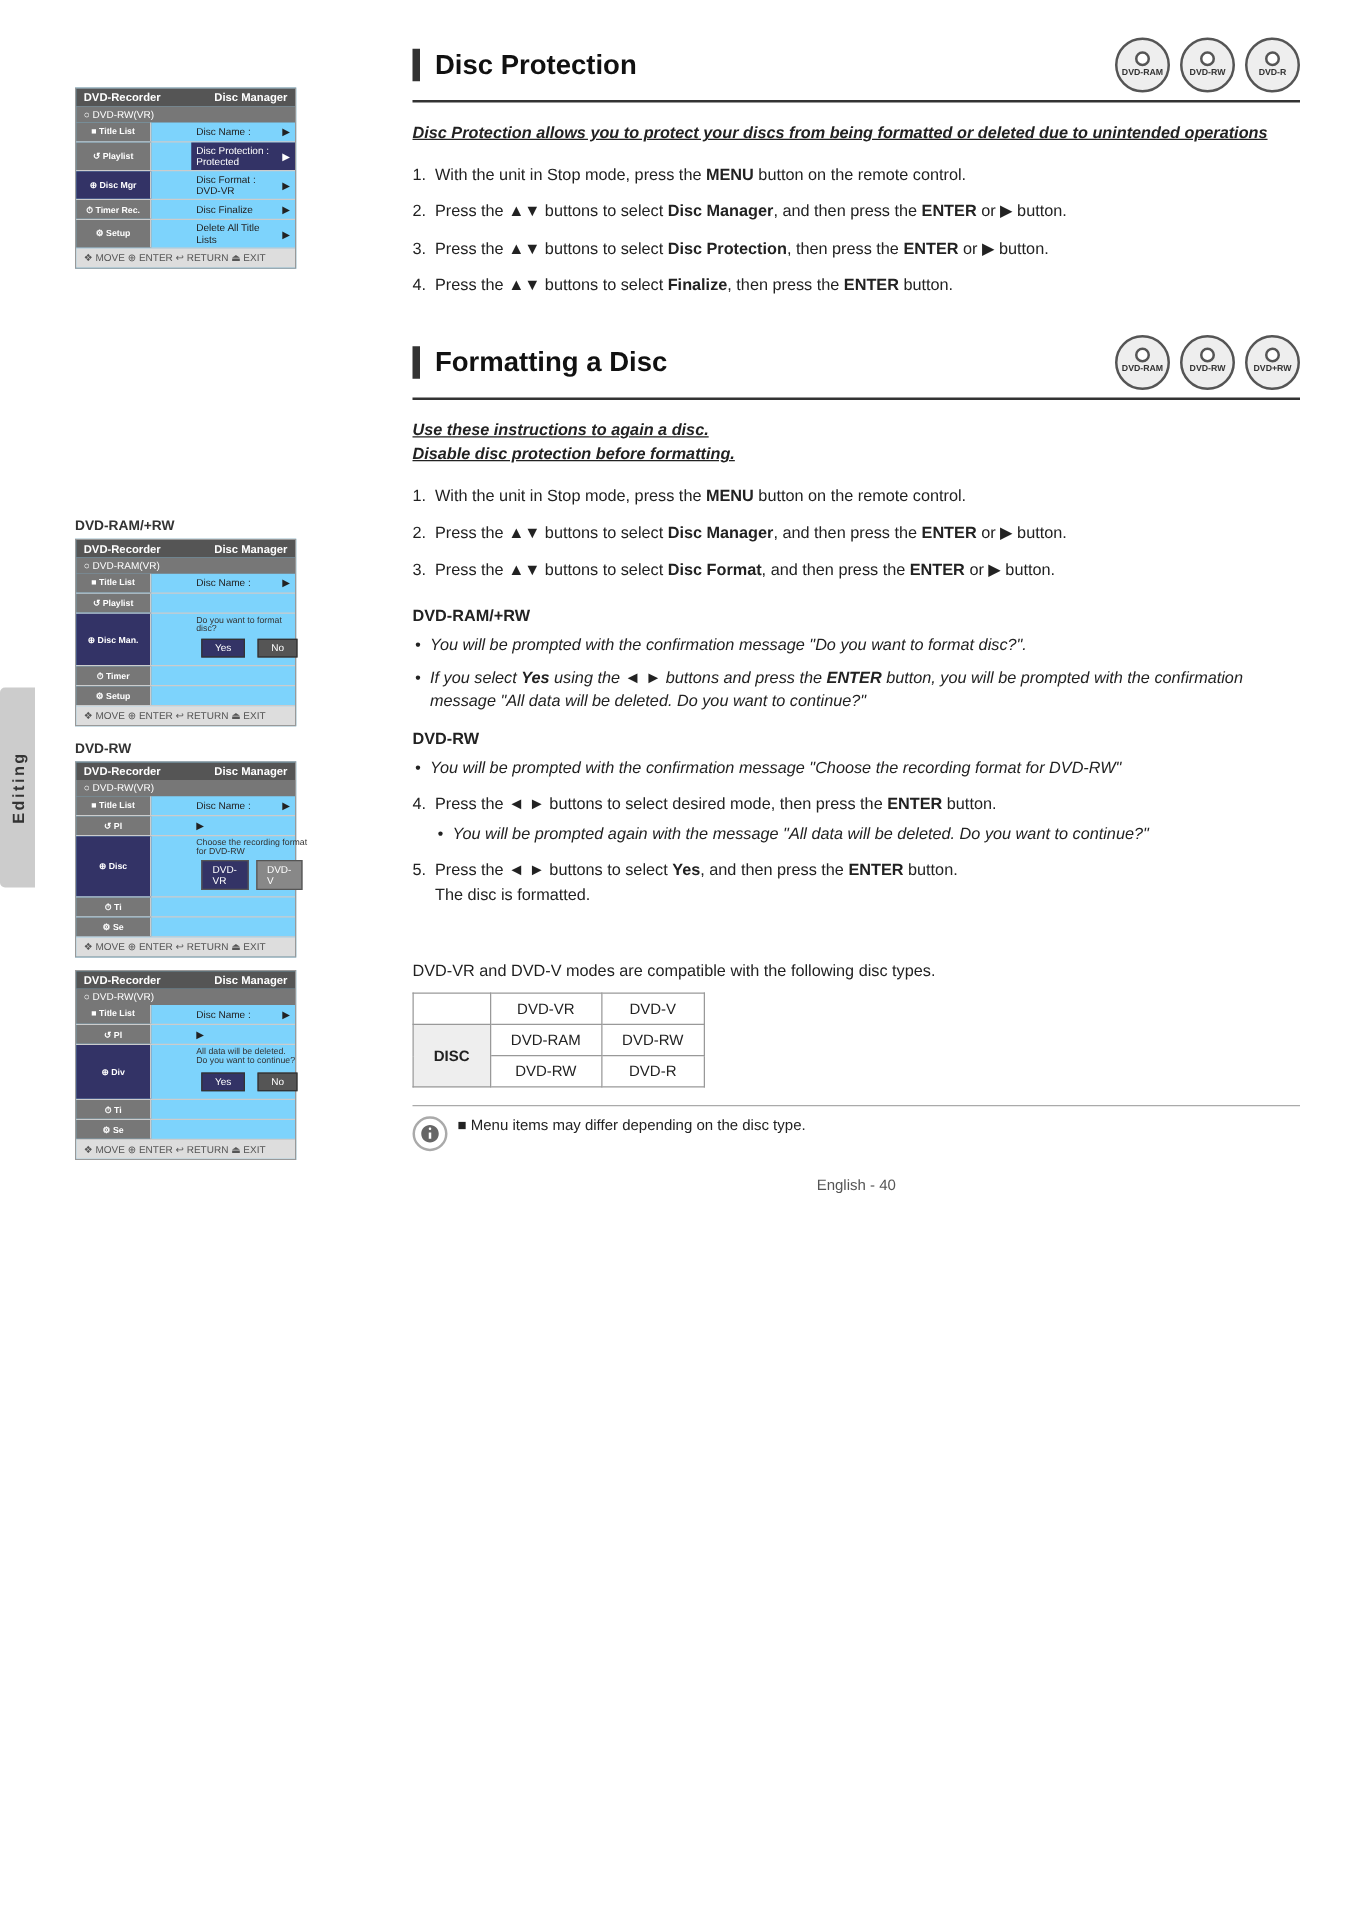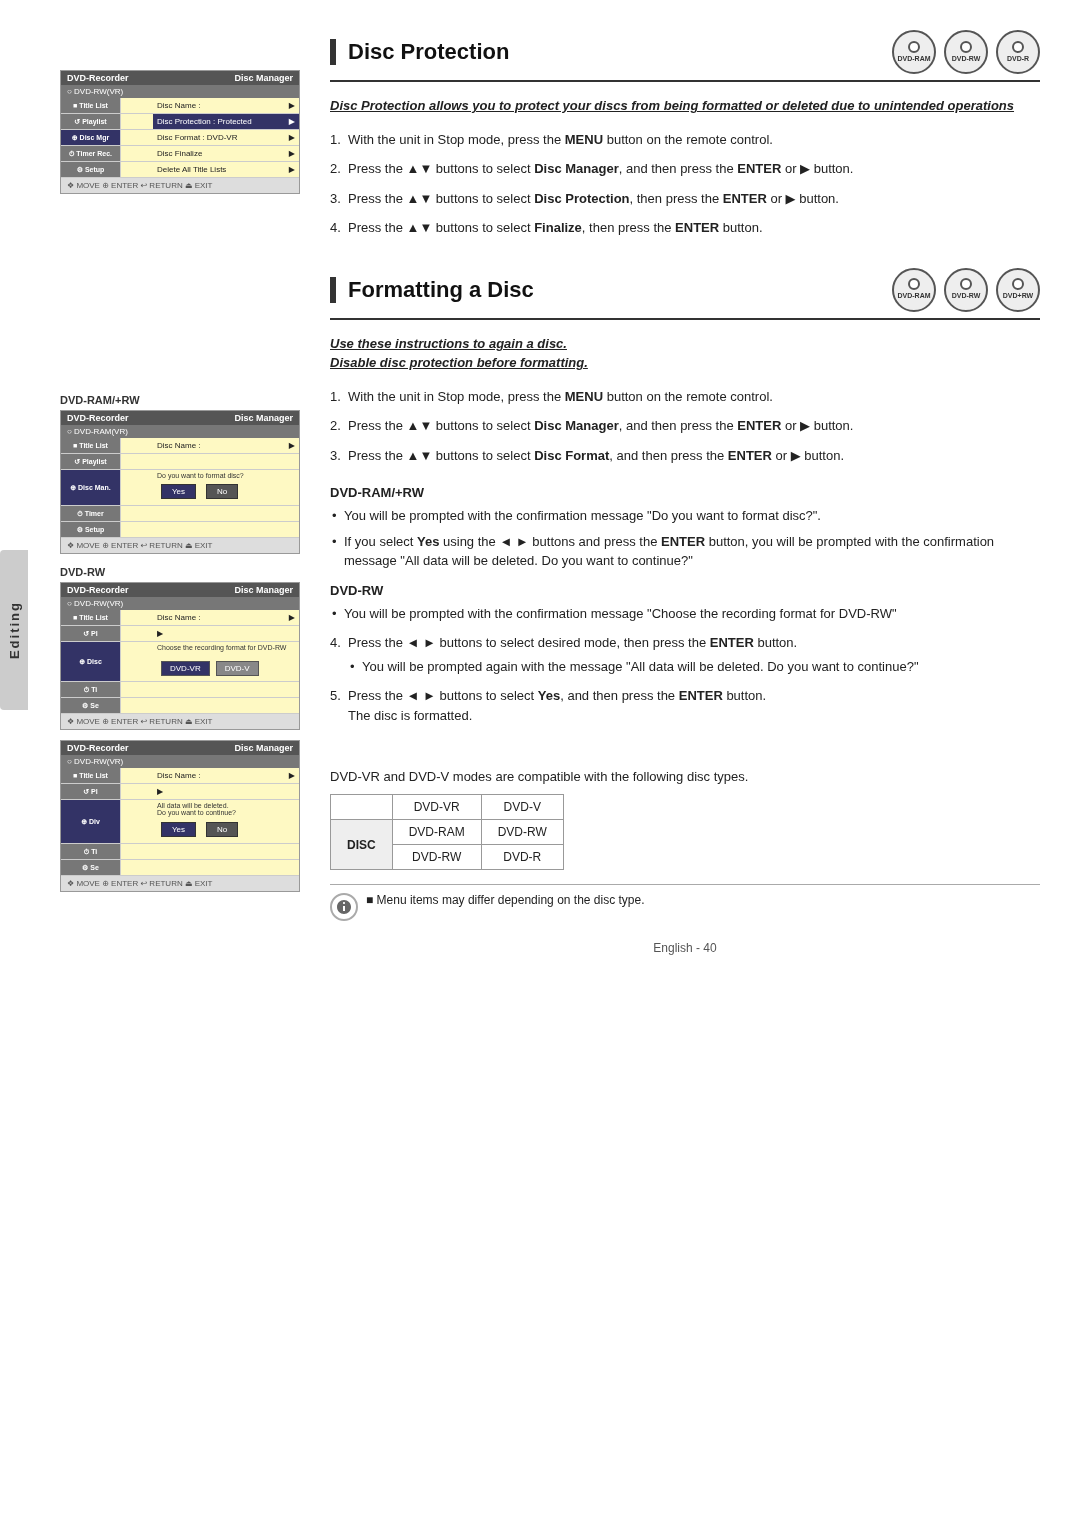--- a/index.html
+++ b/index.html
@@ -138,23 +138,23 @@
     }
     .step-list li .step-num {
       position: absolute;
       left: 0;
       font-weight: normal;
     }
 
     
     .dvd-mockup {
       border: 1px solid #999;
-      background: #fef9c3;
+      background: #7dd3fc;
       font-size: 9px;
-      width: 240px;
+      width: 177px;
     }
     .dvd-mockup-header {
       display: flex;
       justify-content: space-between;
       background: #555;
       color: #fff;
       padding: 2px 6px;
       font-size: 9px;
       font-weight: bold;
     }
@@ -225,20 +225,21 @@
       font-weight: bold;
       font-size: 13px;
       margin-bottom: 6px;
       margin-top: 12px;
     }
 
     .bullet-list {
       list-style: none;
       padding: 0;
       margin-bottom: 10px;
+      font-style: italic;
     }
     .bullet-list li {
       padding-left: 14px;
       position: relative;
       font-size: 13px;
       margin-bottom: 6px;
       line-height: 1.5;
     }
     .bullet-list li::before {
       content: "•";

